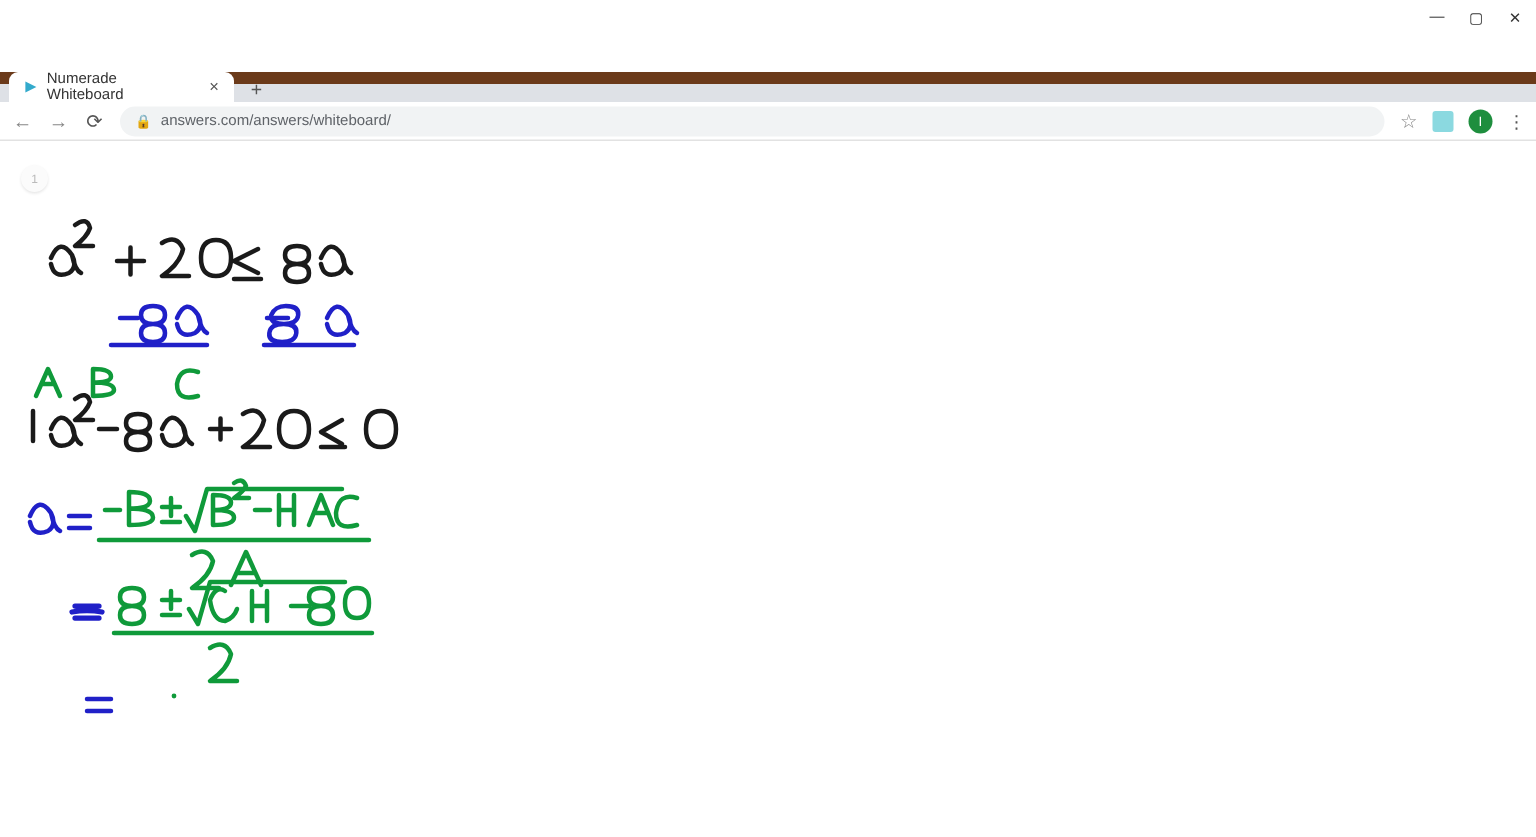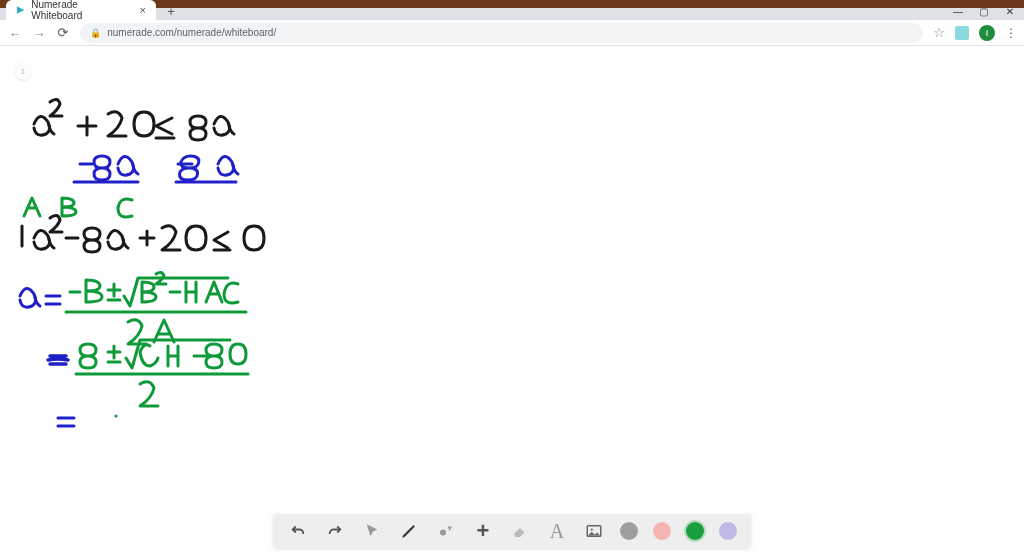--- a/index.html
+++ b/index.html
@@ -1,19 +1,19 @@
 <!DOCTYPE html>
 <html><head>
   <meta charset="utf-8">
   <style>
     * { margin: 0; padding: 0; box-sizing: border-box; }
     body { font-family: -apple-system, BlinkMacSystemFont, "Segoe UI", Arial, sans-serif; background: #fff; width: 1024px; height: 558px; overflow: hidden; position: relative; }
     
     
-    .tab-strip { height: 20px; background: #dee1e6; display: flex; align-items: flex-end; padding-left: 6px; border-top: 8px solid #6b3a1a; }
+    .tab-strip { height: 20px; background: #dee1e6; display: flex; align-items: flex-end; padding-left: 6px; border-top: 8px solid #6b3a1a; margin-top: 48px; }
     .tab { background: #fff; height: 20px; padding: 2px 10px; border-radius: 6px 6px 0 0; display: flex; align-items: center; gap: 6px; font-size: 10px; color: #333; max-width: 150px; }
     .tab .favicon { width: 10px; height: 10px; display: inline-block; }
     .tab .favicon svg { width: 100%; height: 100%; }
     .tab .close { font-size: 11px; color: #555; margin-left: 10px; cursor: pointer; }
     .newtab { width: 18px; height: 18px; display: flex; align-items: center; justify-content: center; font-size: 13px; color: #555; margin-left: 6px; cursor: pointer; }
     .window-controls { position: absolute; top: 6px; right: 8px; display: flex; gap: 14px; font-size: 10px; color: #333; }
     .window-controls span { cursor: pointer; font-weight: 300; width: 12px; text-align: center; }
     
     .addr-bar { height: 26px; background: #fff; border-bottom: 1px solid #e2e2e2; display: flex; align-items: center; padding: 0 8px; gap: 10px; }
     .nav-ico { width: 14px; height: 14px; display: flex; align-items: center; justify-content: center; color: #888; font-size: 13px; cursor: pointer; }
@@ -61,21 +61,21 @@
   <span>▢</span>
   <span>✕</span>
 </div>
 
 <div class="addr-bar">
   <div class="nav-ico">←</div>
   <div class="nav-ico">→</div>
   <div class="nav-ico enabled">⟳</div>
   <div class="url-box">
     <span class="lock">🔒</span>
-    <span>numerade.com/numerade/whiteboard/</span>
+    <span>answers.com/answers/whiteboard/</span>
   </div>
   <div class="addr-right">
     <span class="star-ico">☆</span>
     <span class="ext-ico"></span>
     <span class="avatar">I</span>
     <span class="dots">⋮</span>
   </div>
 </div>
 
 <div class="page">

